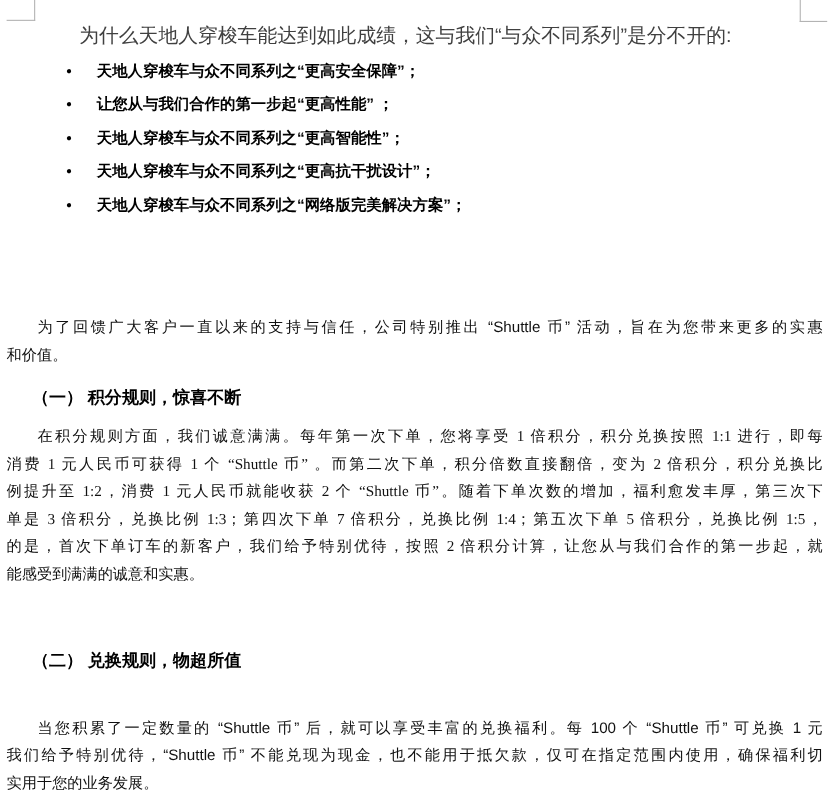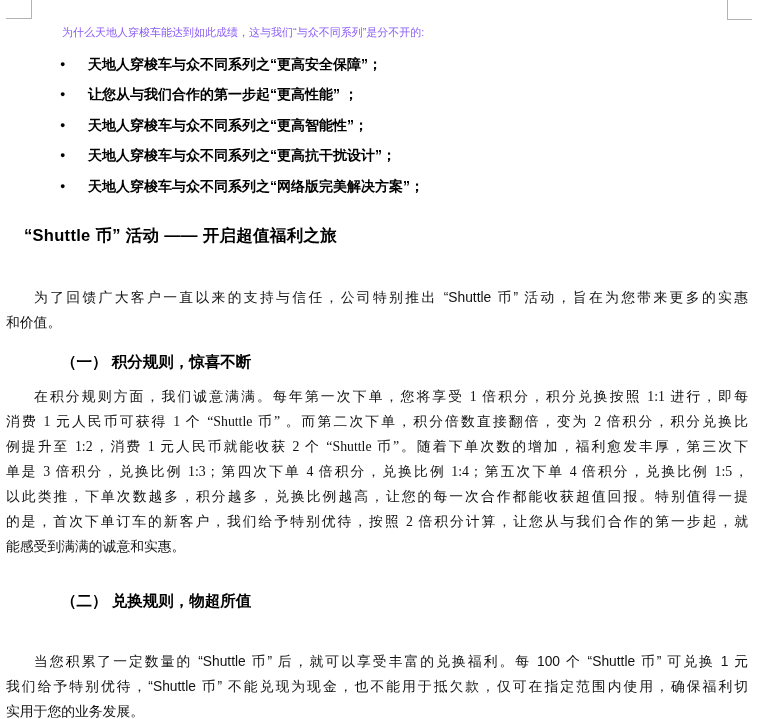--- a/index.html
+++ b/index.html
@@ -35,43 +35,43 @@
     text-align:justify;
     text-align-last:justify;
     white-space:normal;
   }
   .line.short, .para .line:last-child {
     text-align:left;
     text-align-last:left;
   }
   .para .line:first-child { text-indent:28px; }
   .intro {
-    position:absolute; left:6px; top:20px; width:742px;
-    height:25px; line-height:25px; font-size:11px;
-    text-indent:56px; color:#8b5cf6;
+    position:absolute; left:16px; top:20px; width:742px;
+    height:25px; line-height:25px; font-size:18px;
+    text-indent:56px; color:#404040;
   }
   .bullet-item {
     position:absolute; left:60px; height:25px; line-height:25px;
     font-weight:bold; font-size:14px; color:#000000;
     display:flex; align-items:center;
   }
   .bullet-dot {
     font-size:9px; width:28px; color:#000000;
     display:inline-block; line-height:25px;
   }
   .main-heading {
     position:absolute; left:24px; top:222px;
     height:27px; line-height:27px;
     font-weight:bold; font-size:16.5px; color:#000000;
     letter-spacing:0.3px;
   }
   .sub-heading {
     position:absolute; left:29px;
     height:24px; line-height:24px;
-    font-weight:bold; font-size:15.5px; color:#000000;margin-left:32px;
+    font-weight:bold; font-size:15.5px; color:#000000;
   }
   .sub-heading.s1 { top:350px; }
   .sub-heading.s2 { top:589px; }
   .para.promo { top:285px; }
   .para.rules { top:384px;font-family:Liberation Serif, serif; }
   .para.exchange { top:616px;margin-top:33px; }
 </style>
 </head>
 <body>
 
@@ -96,35 +96,33 @@
   </div>
   <div class="bullet-item" style="top:143px;">
     <span class="bullet-dot">●</span>
     <span>天地人穿梭车与众不同系列之“更高抗干扰设计”；</span>
   </div>
   <div class="bullet-item" style="top:174px;">
     <span class="bullet-dot">●</span>
     <span>天地人穿梭车与众不同系列之“网络版完美解决方案”；</span>
   </div>
 
-  <div class="main-heading">“Shuttle 币” 活动 —— 开启超值福利之旅</div>
 
   <div class="block para promo">
     <div class="line">为了回馈广大客户一直以来的支持与信任，公司特别推出 “Shuttle 币” 活动，旨在为您带来更多的实惠</div>
     <div class="line">和价值。</div>
   </div>
 
   <div class="sub-heading s1">（一） 积分规则，惊喜不断</div>
 
   <div class="block para rules">
     <div class="line">在积分规则方面，我们诚意满满。每年第一次下单，您将享受 1 倍积分，积分兑换按照 1:1 进行，即每</div>
     <div class="line">消费 1 元人民币可获得 1 个 “Shuttle 币” 。而第二次下单，积分倍数直接翻倍，变为 2 倍积分，积分兑换比</div>
     <div class="line">例提升至 1:2，消费 1 元人民币就能收获 2 个 “Shuttle 币”。随着下单次数的增加，福利愈发丰厚，第三次下</div>
-    <div class="line">单是 3 倍积分，兑换比例 1:3；第四次下单 4 倍积分，兑换比例 1:4；第五次下单 4 倍积分，兑换比例 1:5，</div>
-    <div class="line">以此类推，下单次数越多，积分越多，兑换比例越高，让您的每一次合作都能收获超值回报。特别值得一提</div>
+    <div class="line">单是 3 倍积分，兑换比例 1:3；第四次下单 7 倍积分，兑换比例 1:4；第五次下单 5 倍积分，兑换比例 1:5，</div>
     <div class="line">的是，首次下单订车的新客户，我们给予特别优待，按照 2 倍积分计算，让您从与我们合作的第一步起，就</div>
     <div class="line">能感受到满满的诚意和实惠。</div>
   </div>
 
   <div class="sub-heading s2">（二） 兑换规则，物超所值</div>
 
   <div class="block para exchange">
     <div class="line">当您积累了一定数量的 “Shuttle 币” 后，就可以享受丰富的兑换福利。每 100 个 “Shuttle 币” 可兑换 1 元</div>
     <div class="line">我们给予特别优待，“Shuttle 币” 不能兑现为现金，也不能用于抵欠款，仅可在指定范围内使用，确保福利切</div>
     <div class="line">实用于您的业务发展。</div>

